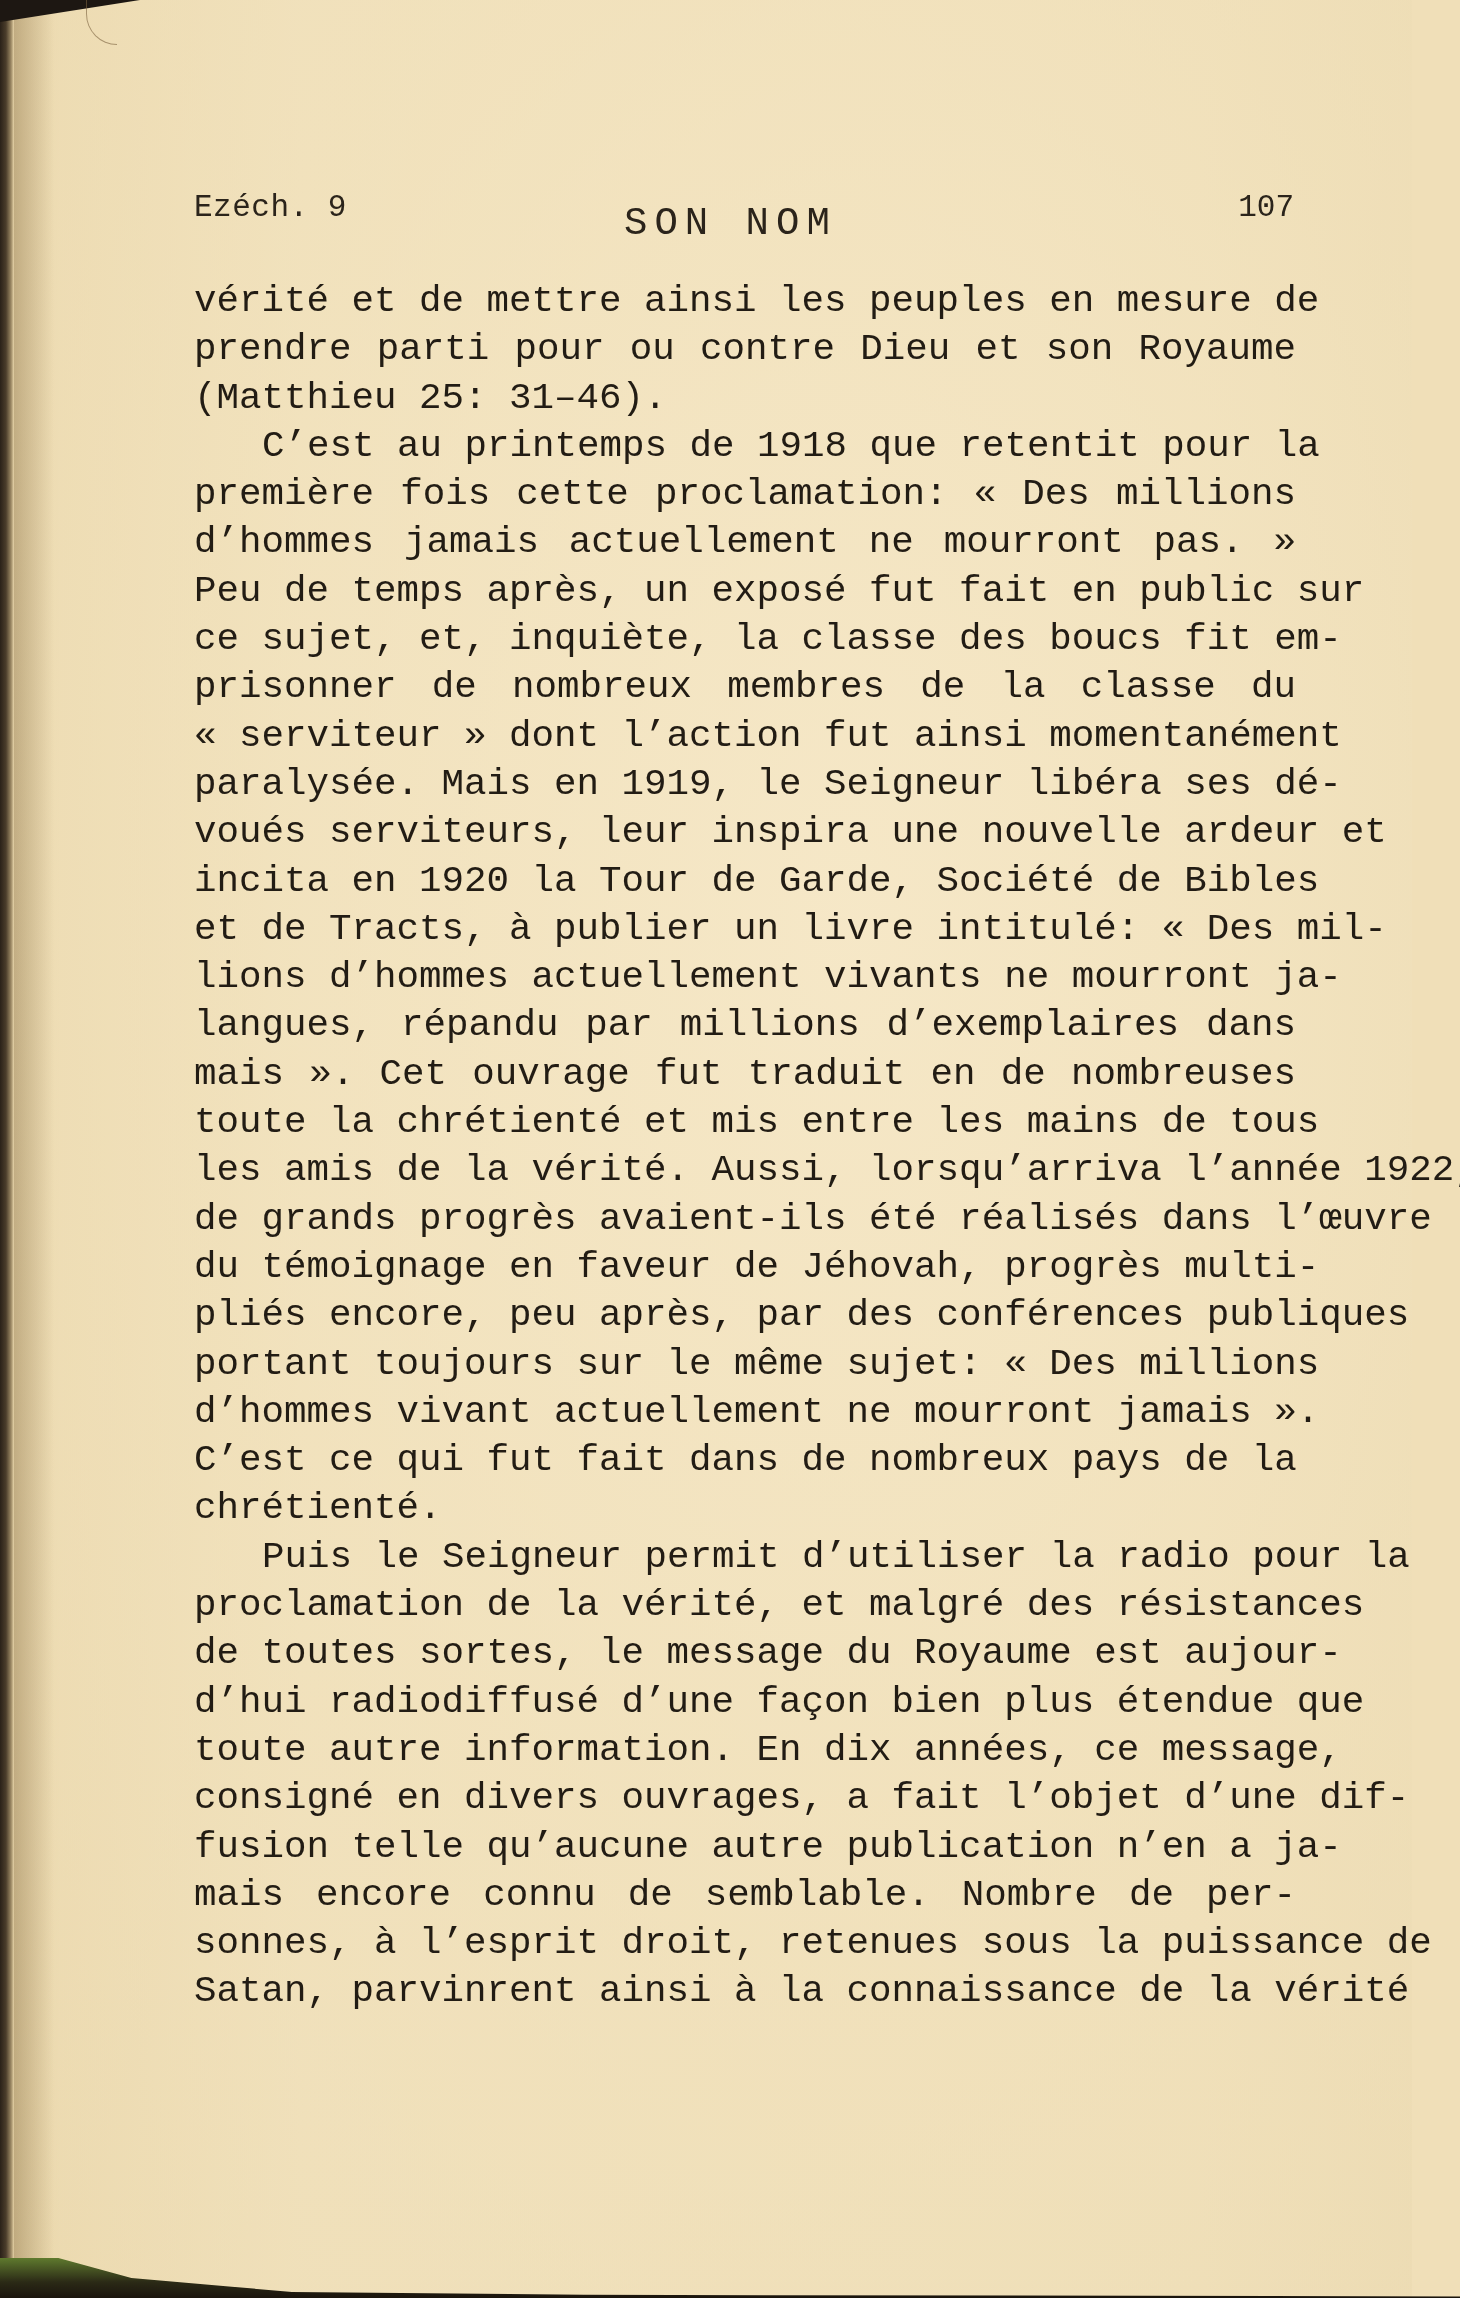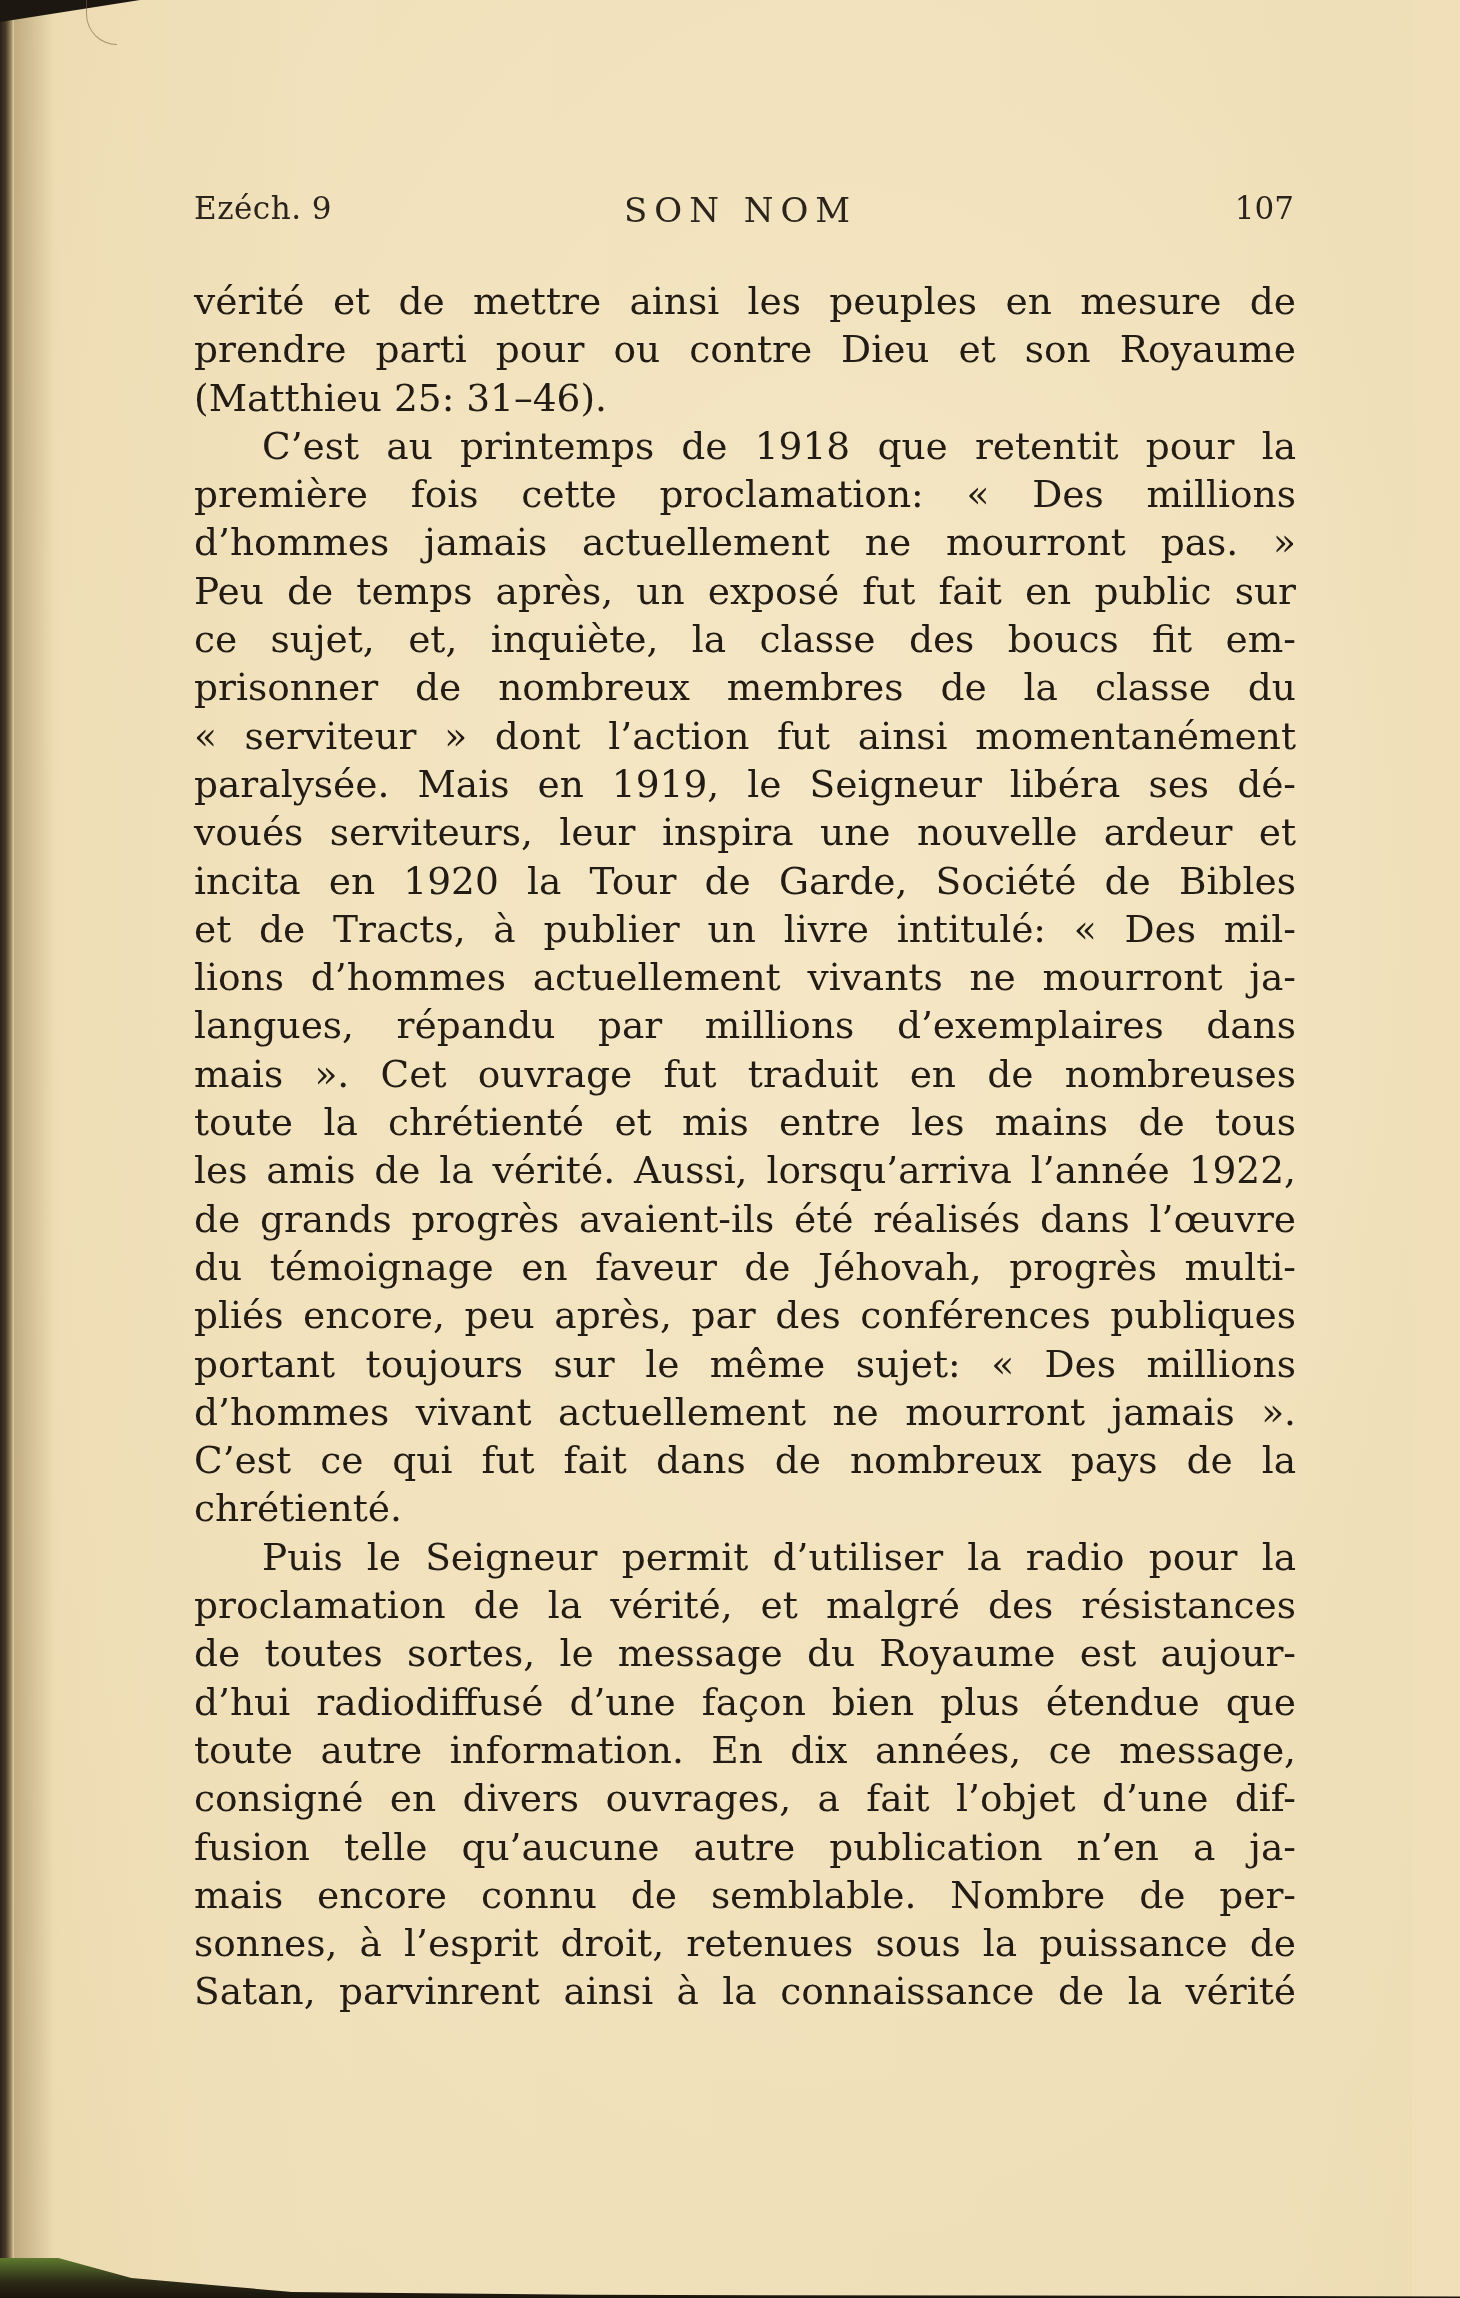--- a/index.html
+++ b/index.html
@@ -15,20 +15,21 @@
       font-family: "DejaVu Serif", "Liberation Serif", serif;
     }
     .page {
       position: absolute;
       left: 0; top: 0;
       width: 1412px;
       height: 2298px;
       background:
         radial-gradient(ellipse at 60% 40%, rgba(246,232,200,0.9) 0%, rgba(240,224,186,0.6) 55%, rgba(232,214,172,0.4) 100%),
         linear-gradient(90deg, #e2cc9a 0px, #eedcb2 60px, #f3e4c0 300px, #f1e1bb 1200px, #eddcb4 1460px);
+      font-family: Liberation Mono, monospace;
     }
     .spine-edge {
       position: absolute;
       left: 0; top: 0;
       width: 14px;
       height: 2298px;
       background: linear-gradient(90deg, #2a2118 0px, #4b3d2b 6px, #9a8763 11px, rgba(200,180,140,0) 14px);
     }
     .spine-shadow {
       position: absolute;
@@ -71,22 +72,22 @@
       color: #2b241b;
     }
     .rh-left {
       position: absolute;
       left: 0; top: 0;
       font-size: 31px;
       letter-spacing: 0.5px;
     }
     .rh-center {
       position: absolute;
-      left: 430px; top: 0;
-      font-size: 34px;
+      left: 430px; top: 12px;
+      font-size: 39px;
       letter-spacing: 7px;
     }
     .rh-right {
       position: absolute;
       right: 0; top: 0;
       font-size: 31px;
     }
     .body-text {
       position: absolute;
       top: 277px;

